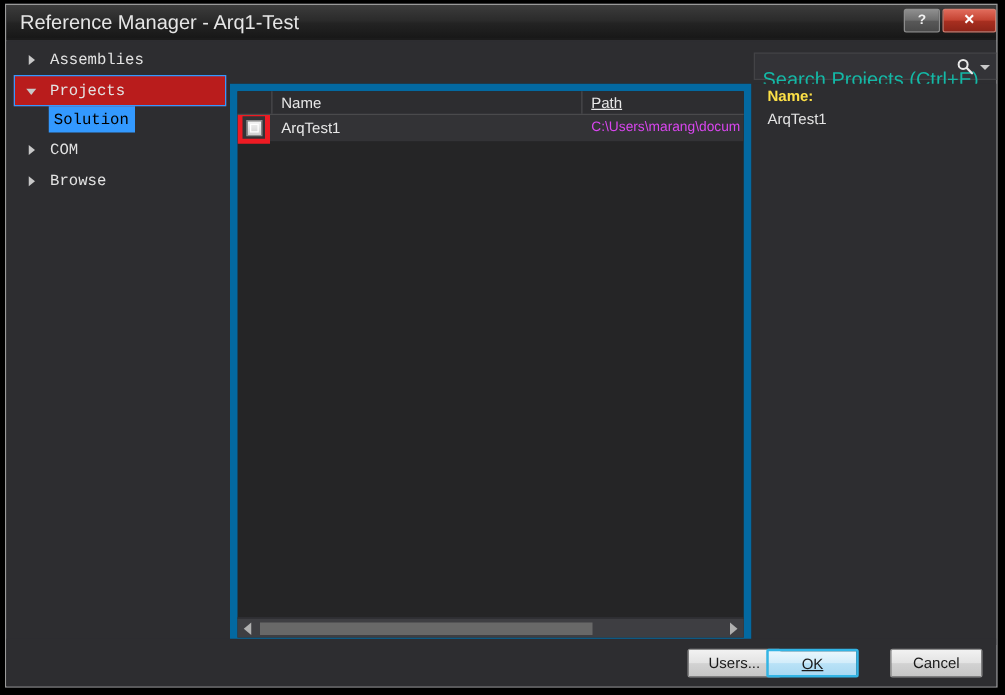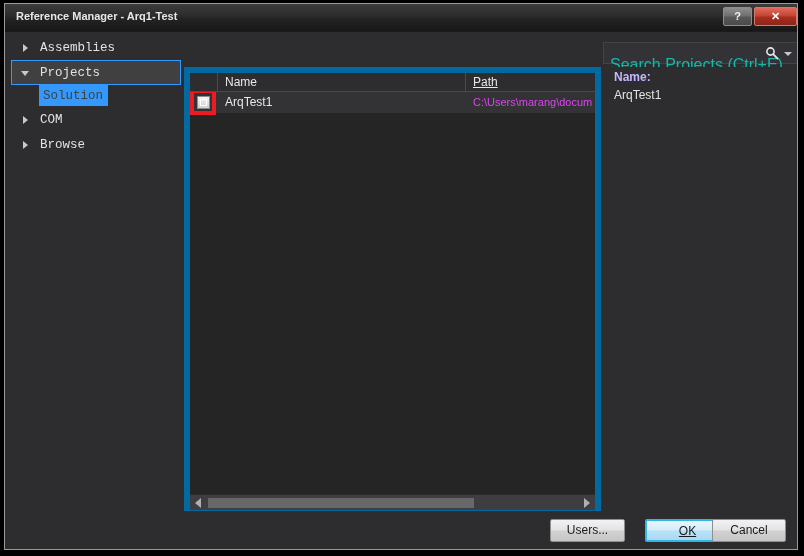--- a/index.html
+++ b/index.html
@@ -31,24 +31,23 @@
     width: 100%;
     height: 28px;
     background: linear-gradient(to bottom, #3c3c3c 0%, #2b2b2b 45%, #232323 55%, #171717 100%);
     border-bottom: 1px solid #1b1b1b;
     box-sizing: border-box;
   }
   #title-text {
     position: absolute;
     left: 11px;
     top: 6px;
-    font-size: 11px;
+    font-size: 16px;
     color: #e6e6e6;
     white-space: nowrap;
-    font-weight: bold;
   }
   .caption-btn {
     position: absolute;
     top: 3px;
     height: 19px;
     border: 1px solid #555;
     box-sizing: border-box;
     border-radius: 2px;
     color: #ffffff;
     font-size: 11px;
@@ -96,21 +95,21 @@
     line-height: 25px;
     color: #e3e3e3;
     font-size: 12.5px;
     padding-left: 28px;
     box-sizing: border-box;
     cursor: default;
     border: 1px solid transparent;
   }
   .nav-item.selected {
     border: 1px solid #3399ff;
-    background: #404040;
+    background: #b91c1c;
   }
   .nav-arrow {
     position: absolute;
     left: 11px;
     top: 8px;
     width: 0; height: 0;
   }
   .nav-arrow.collapsed {
     border-top: 4px solid transparent;
     border-bottom: 4px solid transparent;
@@ -126,21 +125,21 @@
   .nav-child {
     height: 22px;
     line-height: 22px;
     padding-left: 28px;
     font-size: 12.5px;
     color: #e3e3e3;
     cursor: default;
   }
   .nav-child .chip {
     background: #3399ff;
-    color: #404040;
+    color: #000000;
     padding: 7px 5px 3px 4px;
   }
 
   
   #list-panel {
     position: absolute;
     left: 179px;
     top: 34px;
     width: 417px;
     height: 449px;
@@ -330,21 +329,21 @@
     width: 197px;
     height: 449px;
     background: #2d2d30;
   }
   #detail-label {
     position: absolute;
     left: 11px;
     top: 3px;
     font-size: 12px;
     font-weight: bold;
-    color: #c4b5fd;
+    color: #fde047;
   }
   #detail-value {
     position: absolute;
     left: 11px;
     top: 21px;
     font-size: 12px;
     color: #e4e4e4;
   }
 
   
@@ -365,22 +364,22 @@
     text-align: center;
     line-height: 21px;
     background: linear-gradient(to bottom, #f2f2f2 0%, #e3e3e3 48%, #d2d2d2 52%, #c6c6c6 100%);
     border: 1px solid #8f8f8f;
     box-sizing: border-box;
     border-radius: 2px;
     cursor: pointer;
   }
   #btn-browse { left: 545px; width: 75px; }
   #btn-ok {
-    left: 640px;
-    width: 85px;
+    left: 608px;
+    width: 74px;
     border: 2px solid #33b5e5;
     background: linear-gradient(to bottom, #eaf7fd 0%, #d3edfa 48%, #b9e2f7 52%, #a9d9f2 100%);
     text-decoration: underline;
   }
   #btn-cancel { left: 707px; width: 74px; }
 </style>
 </head>
 <body>
 
 <div id="window">

